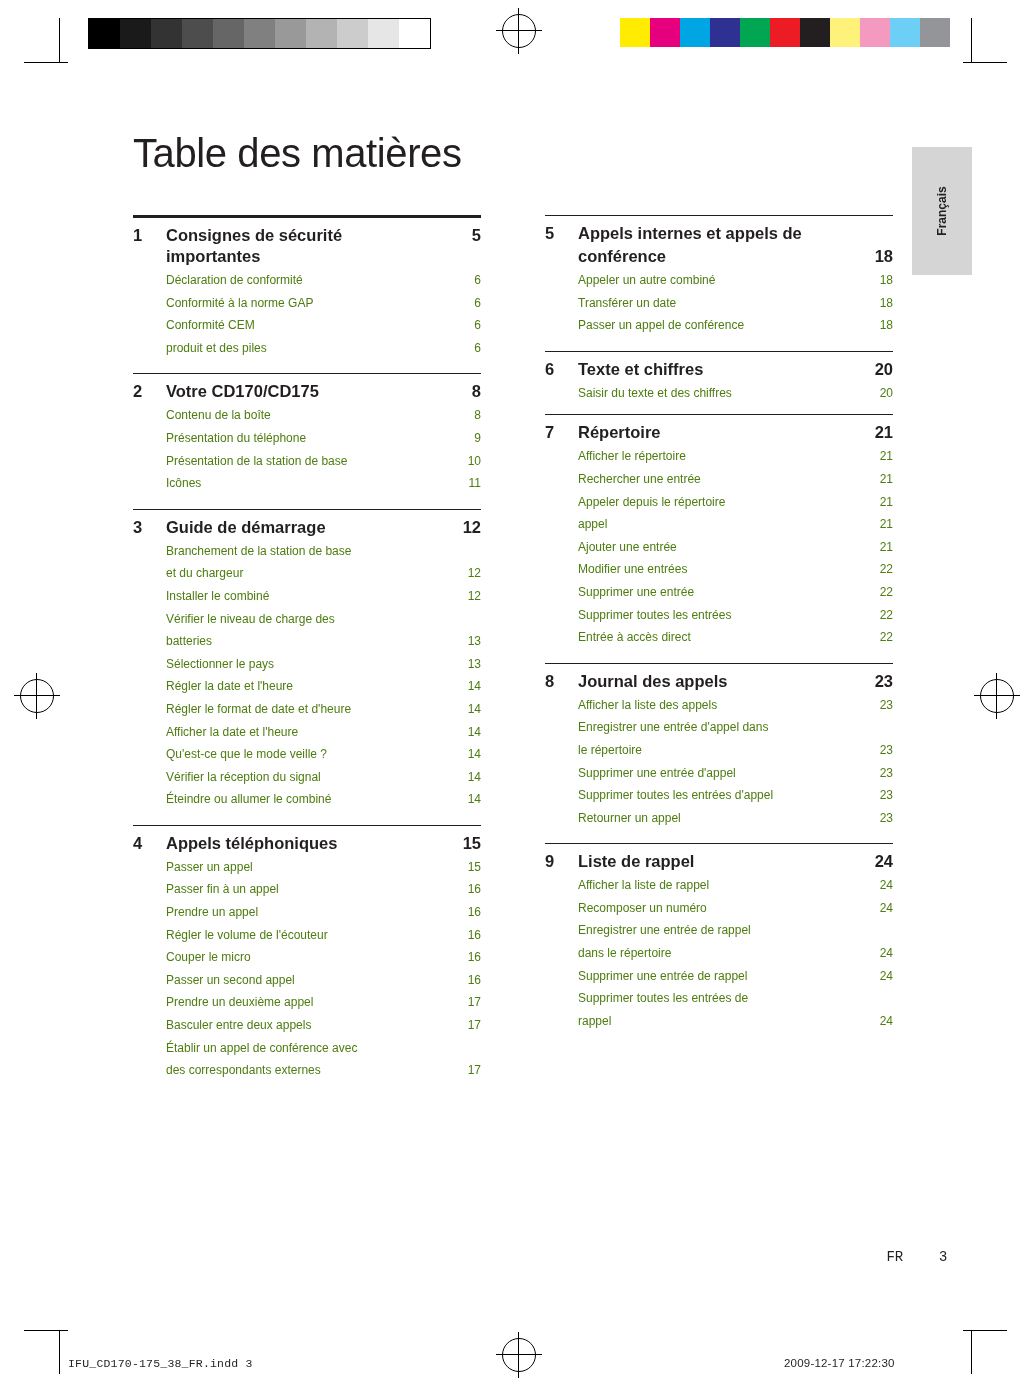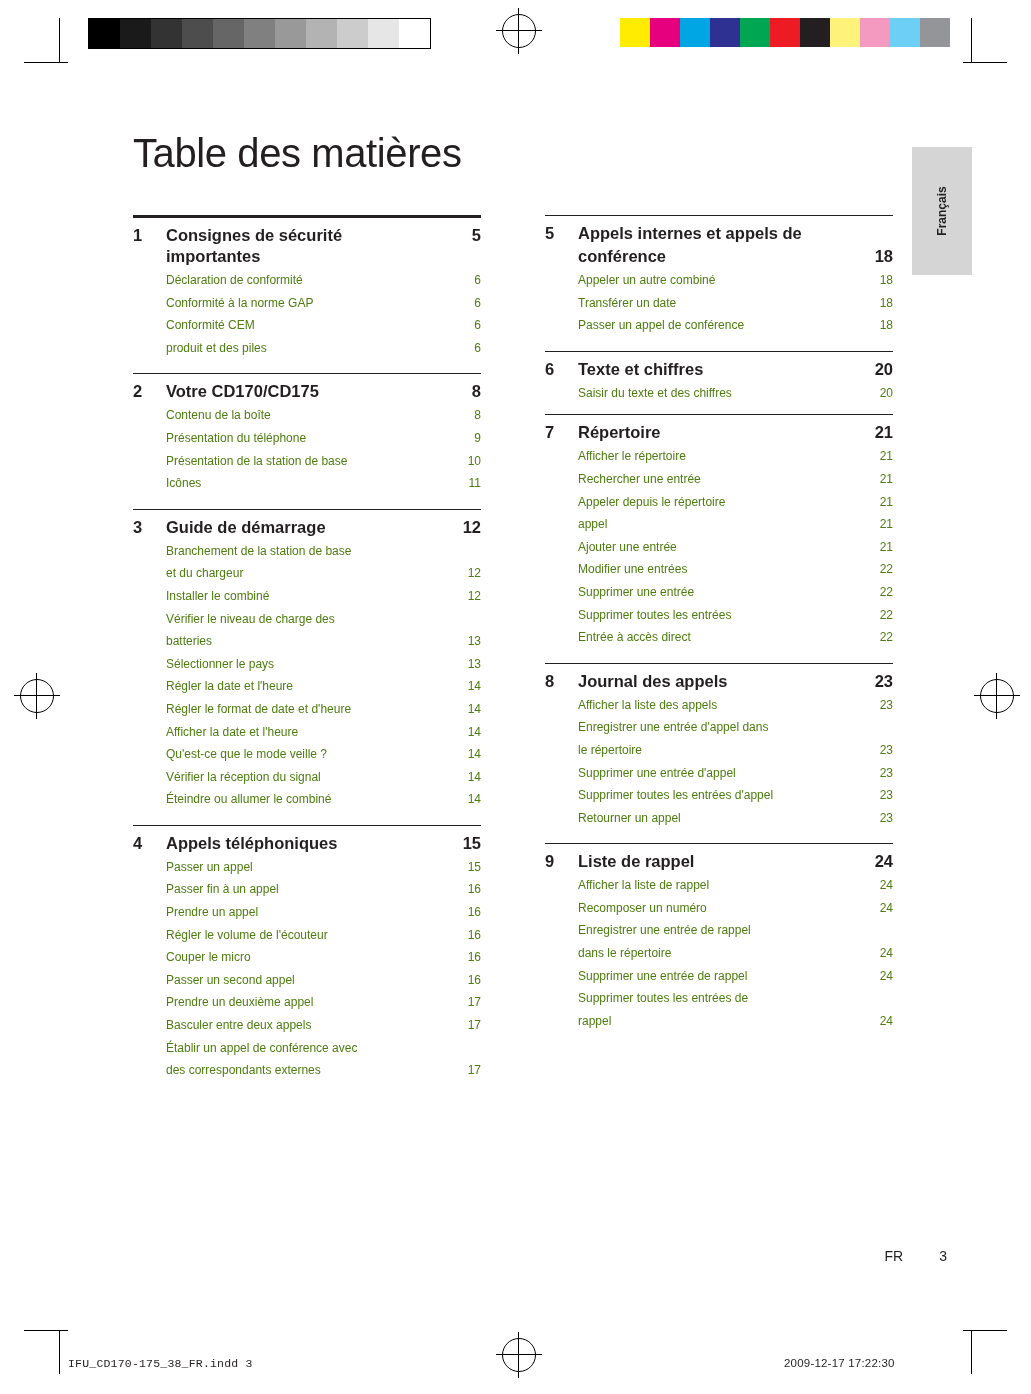--- a/index.html
+++ b/index.html
@@ -58,21 +58,21 @@
   .chap-head{display:flex;align-items:flex-start;font-size:16.5px;font-weight:bold;line-height:21px;margin-bottom:2px;}
   .chap-num{width:33px;flex:0 0 33px;}
   .chap-title{flex:1 1 auto;padding-right:6px;}
   .chap-page{flex:0 0 34px;text-align:right;}
 
   .entry{display:flex;align-items:flex-start;font-size:12px;line-height:22.6px;color:#4d7c0f;}
   .entry .lbl{flex:1 1 auto;padding-left:33px;padding-right:6px;}
   .entry .pg{flex:0 0 34px;text-align:right;}
 
   .footer-right{position:absolute;right:84px;top:1248px;display:flex;align-items:baseline;}
-  .footer-right .fr{font-size:14px;color:#231f20;}
+  .footer-right .fr{font-size:14px;color:#231f20;font-family:Liberation Mono, monospace;}
   .footer-right .pnum{font-size:14px;color:#231f20;margin-left:36px;}
 
   .foot-left{position:absolute;left:68px;top:1357px;font-family:Liberation Mono, monospace;font-size:11.5px;color:#231f20;letter-spacing:0.2px;}
   .foot-right{position:absolute;left:784px;top:1357px;font-family:Liberation Sans, sans-serif;font-size:11.5px;color:#231f20;letter-spacing:0.2px;}
 </style>
 </head>
 <body>
 
 <div class="page">
 

